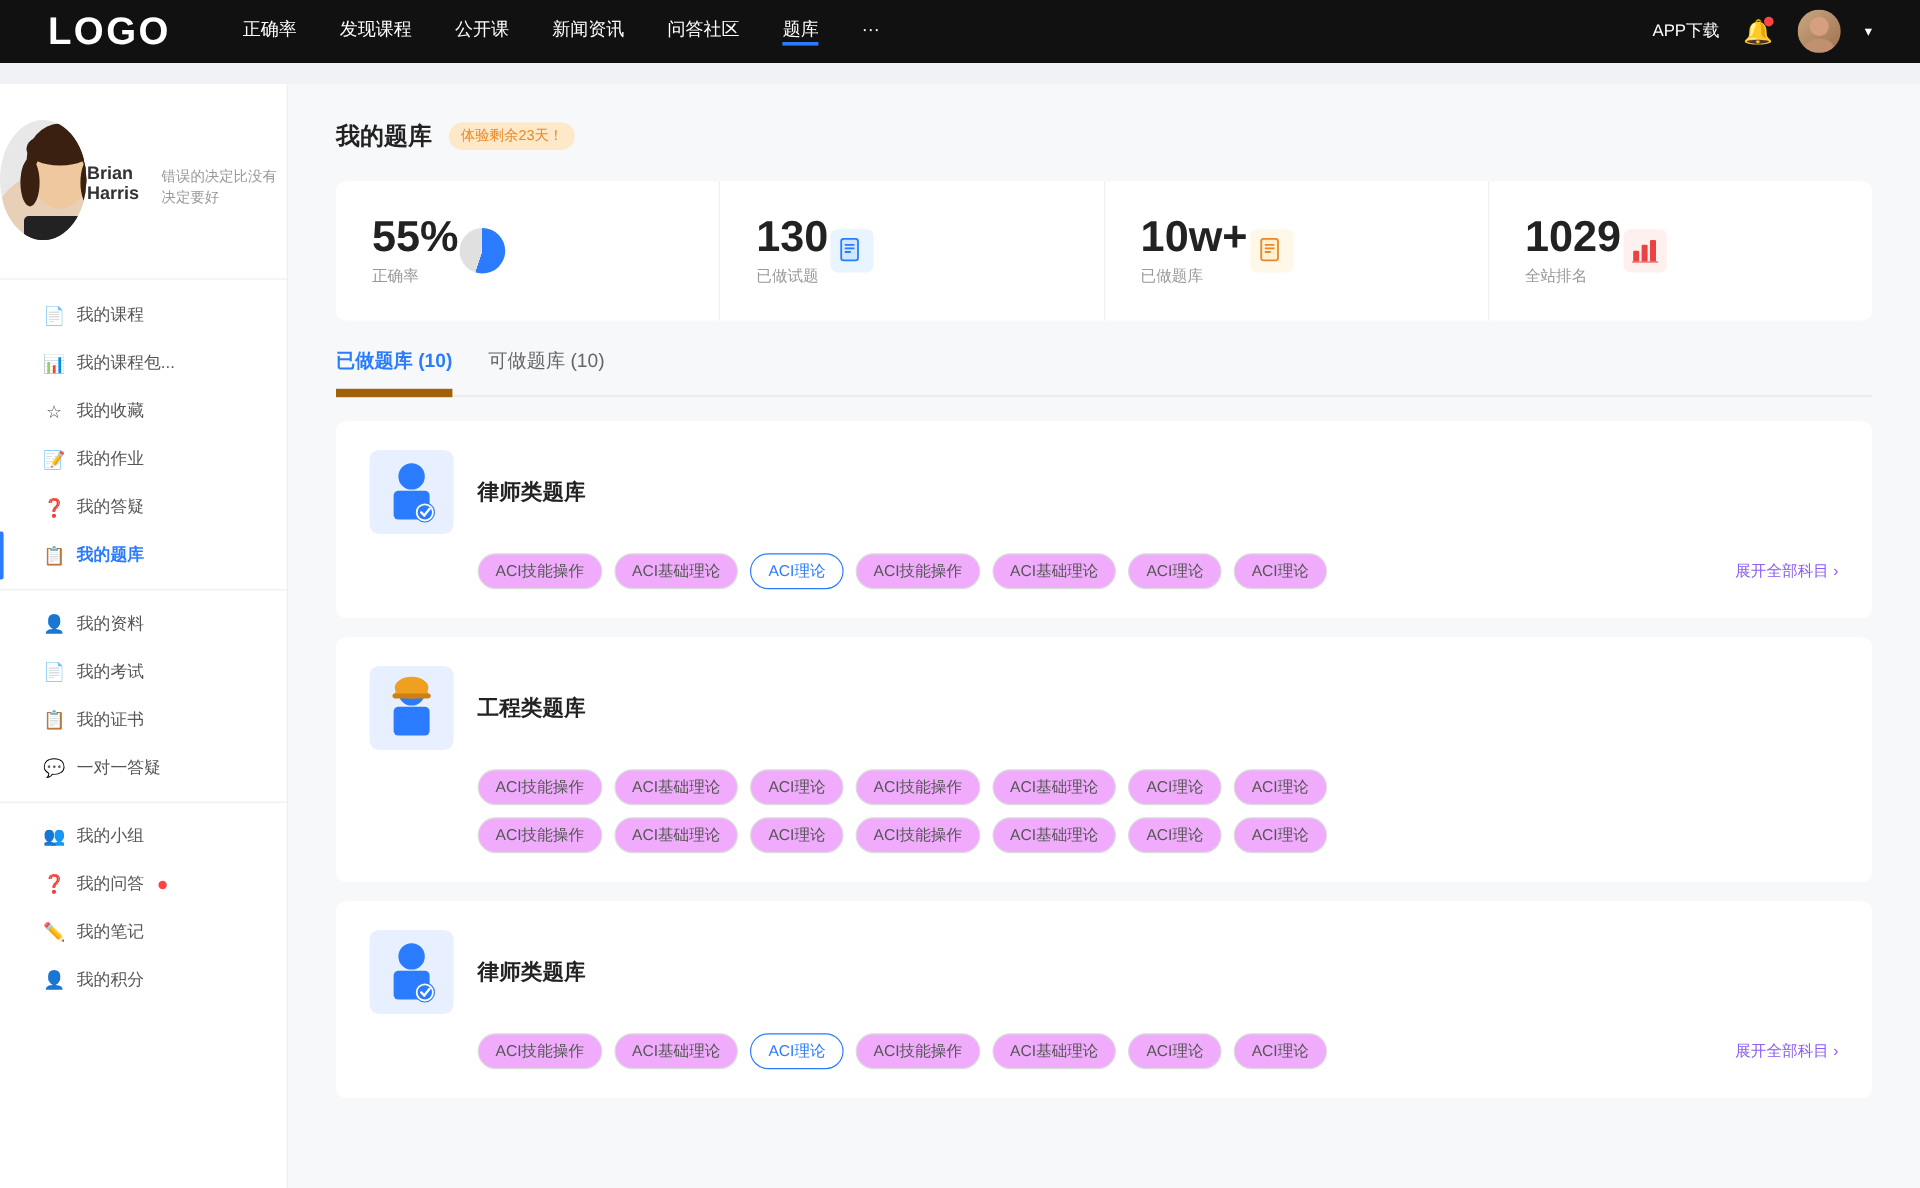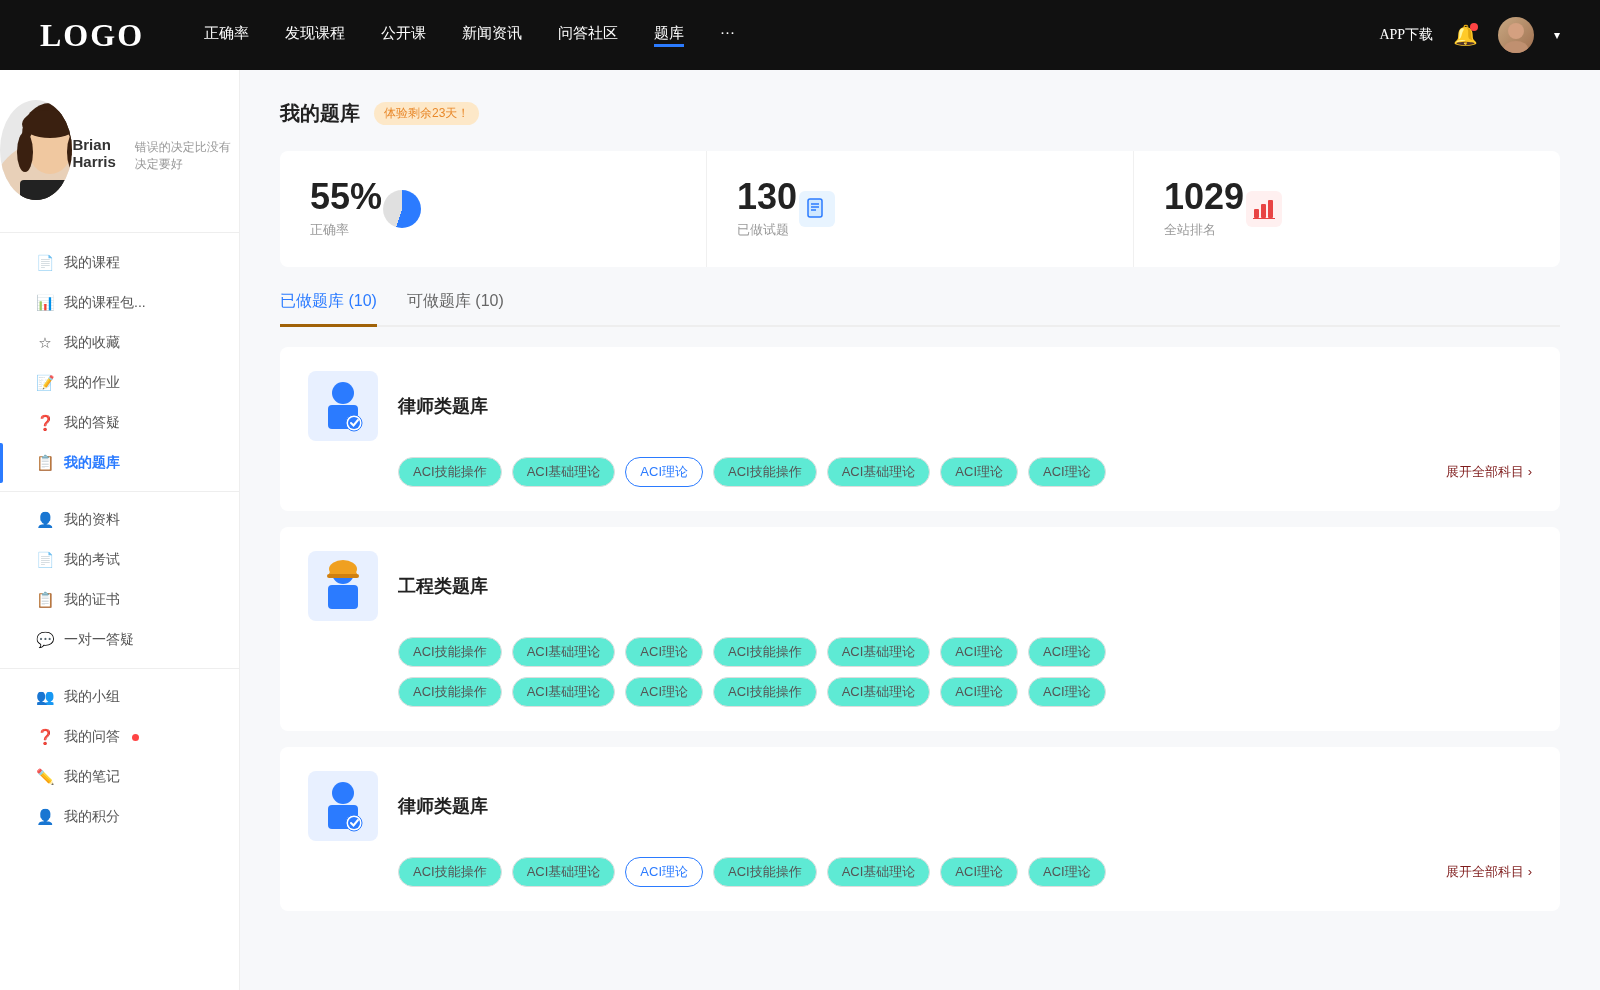--- a/index.html
+++ b/index.html
@@ -1,28 +1,27 @@
 <!DOCTYPE html>
 <html><head>
   <meta charset="utf-8">
   <style>
     * { box-sizing: border-box; margin: 0; padding: 0; }
     body { font-family: -apple-system, BlinkMacSystemFont, 'PingFang SC', 'Microsoft YaHei', sans-serif; background: #f0f2f5; min-height: 990px; }
 
     
     .navbar {
       background: #111;
-      height: 70px;
+      height: 52px;
       display: flex;
       align-items: center;
       padding: 0 40px;
       position: fixed;
       top: 0; left: 0; right: 0;
       z-index: 100;
-      font-family: Liberation Serif, serif;
     }
     .nav-logo {
       color: #fff;
       font-size: 32px;
       font-weight: 900;
       letter-spacing: 2px;
       margin-right: 60px;
     }
     .nav-links {
       display: flex;
@@ -251,23 +250,23 @@
       border-bottom: 2px solid #eee;
     }
     .tab {
       font-size: 16px;
       color: #666;
       padding-bottom: 12px;
       cursor: pointer;
     }
     .tab.active {
       color: #2b7bff;
-      border-bottom: 3px solid #a16207;
+      border-bottom: 7px solid #a16207;
       margin-bottom: -2px;
-      font-weight: 400;
+      font-weight: 700;
     }
 
     
     .qbank-card {
       background: #fff;
       border-radius: 8px;
       margin-bottom: 16px;
       padding: 24px 28px;
     }
     .qbank-header {
@@ -288,31 +287,31 @@
       font-weight: 600;
       color: #222;
     }
     .tag {
       padding: 5px 14px;
       border-radius: 16px;
       border: 1px solid #ddd;
       font-size: 13px;
       color: #555;
       cursor: pointer;
-      background: #5eead4;
+      background: #f0abfc;
     }
     .tag.active {
       border-color: #2b7bff;
       color: #2b7bff;
       background: #fff;
     }
     .expand-link {
       margin-left: auto;
       font-size: 13px;
-      color: #7f1d1d;
+      color: #8b5cf6;
       cursor: pointer;
       white-space: nowrap;
     }
     .tags-and-expand {
       display: flex;
       align-items: center;
       padding-left: 90px;
     }
     .tags-flex {
       display: flex;
@@ -482,20 +481,36 @@
             <svg width="22" height="22" viewBox="0 0 22 22">
               <rect x="2" y="1" width="14" height="18" rx="2" fill="#d0e8ff" stroke="#2b7bff" stroke-width="1.5"></rect>
               <line x1="5" y1="6" x2="13" y2="6" stroke="#2b7bff" stroke-width="1.5"></line>
               <line x1="5" y1="9" x2="13" y2="9" stroke="#2b7bff" stroke-width="1.5"></line>
               <line x1="5" y1="12" x2="10" y2="12" stroke="#2b7bff" stroke-width="1.5"></line>
             </svg>
           </div>
         </div>
       </div>
 
+      <div class="stat-item">
+        <div>
+          <div class="stat-number">10w+</div>
+          <div class="stat-label">已做题库</div>
+        </div>
+        <div class="stat-icon">
+          <div class="doc-icon doc-icon-orange">
+            <svg width="22" height="22" viewBox="0 0 22 22">
+              <rect x="2" y="1" width="14" height="18" rx="2" fill="#fff0d0" stroke="#e8882a" stroke-width="1.5"></rect>
+              <line x1="5" y1="6" x2="13" y2="6" stroke="#e8882a" stroke-width="1.5"></line>
+              <line x1="5" y1="9" x2="13" y2="9" stroke="#e8882a" stroke-width="1.5"></line>
+              <line x1="5" y1="12" x2="10" y2="12" stroke="#e8882a" stroke-width="1.5"></line>
+            </svg>
+          </div>
+        </div>
+      </div>
 
       <div class="stat-item">
         <div>
           <div class="stat-number">1029</div>
           <div class="stat-label">全站排名</div>
         </div>
         <div class="stat-icon">
           <div class="chart-icon">
             <svg width="22" height="20" viewBox="0 0 22 20">
               <rect x="1" y="10" width="5" height="9" fill="#e84444" rx="1"></rect>

